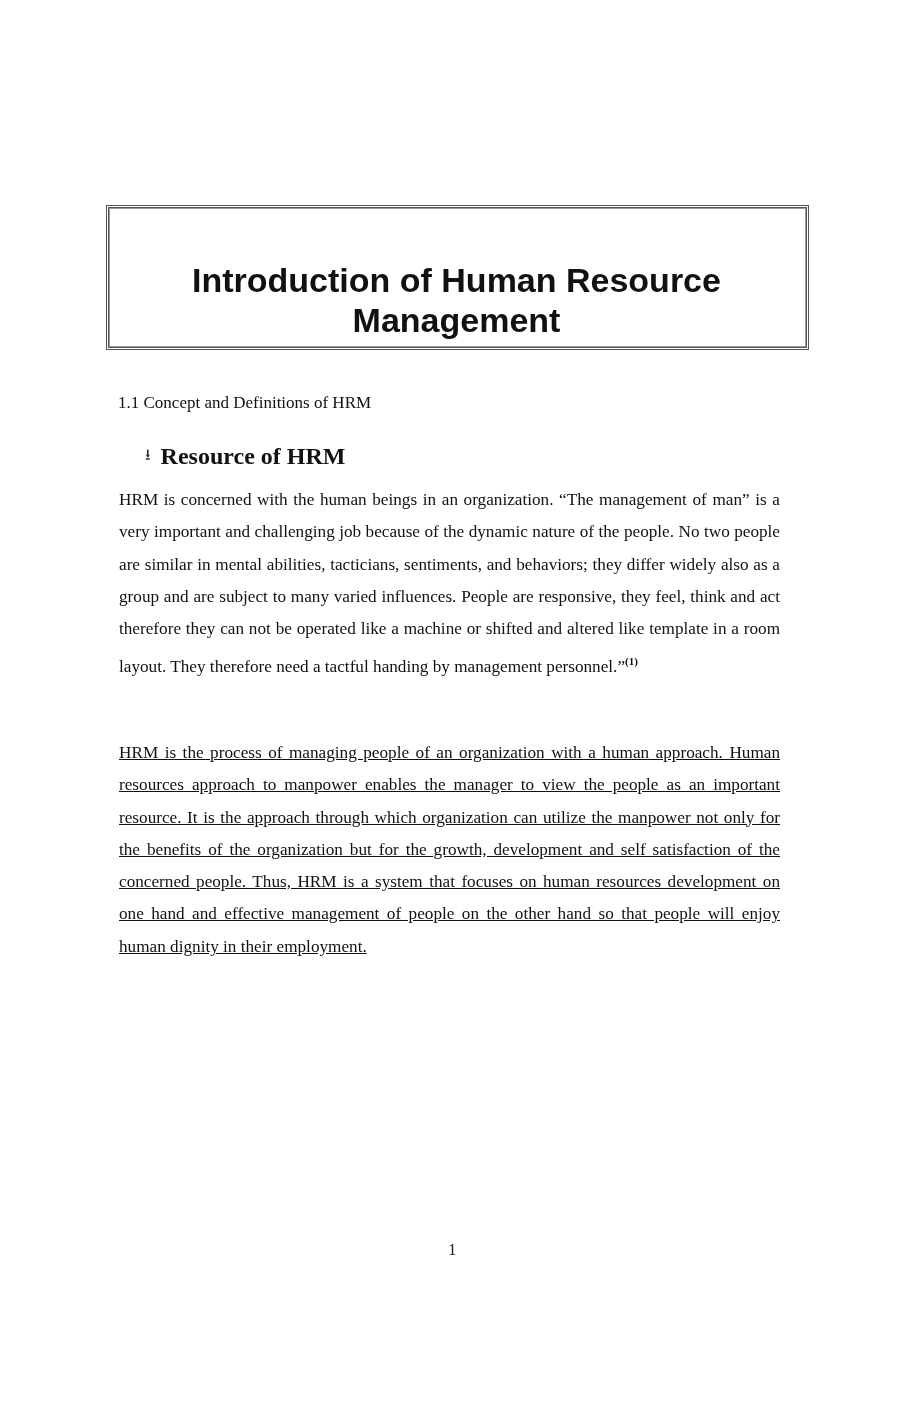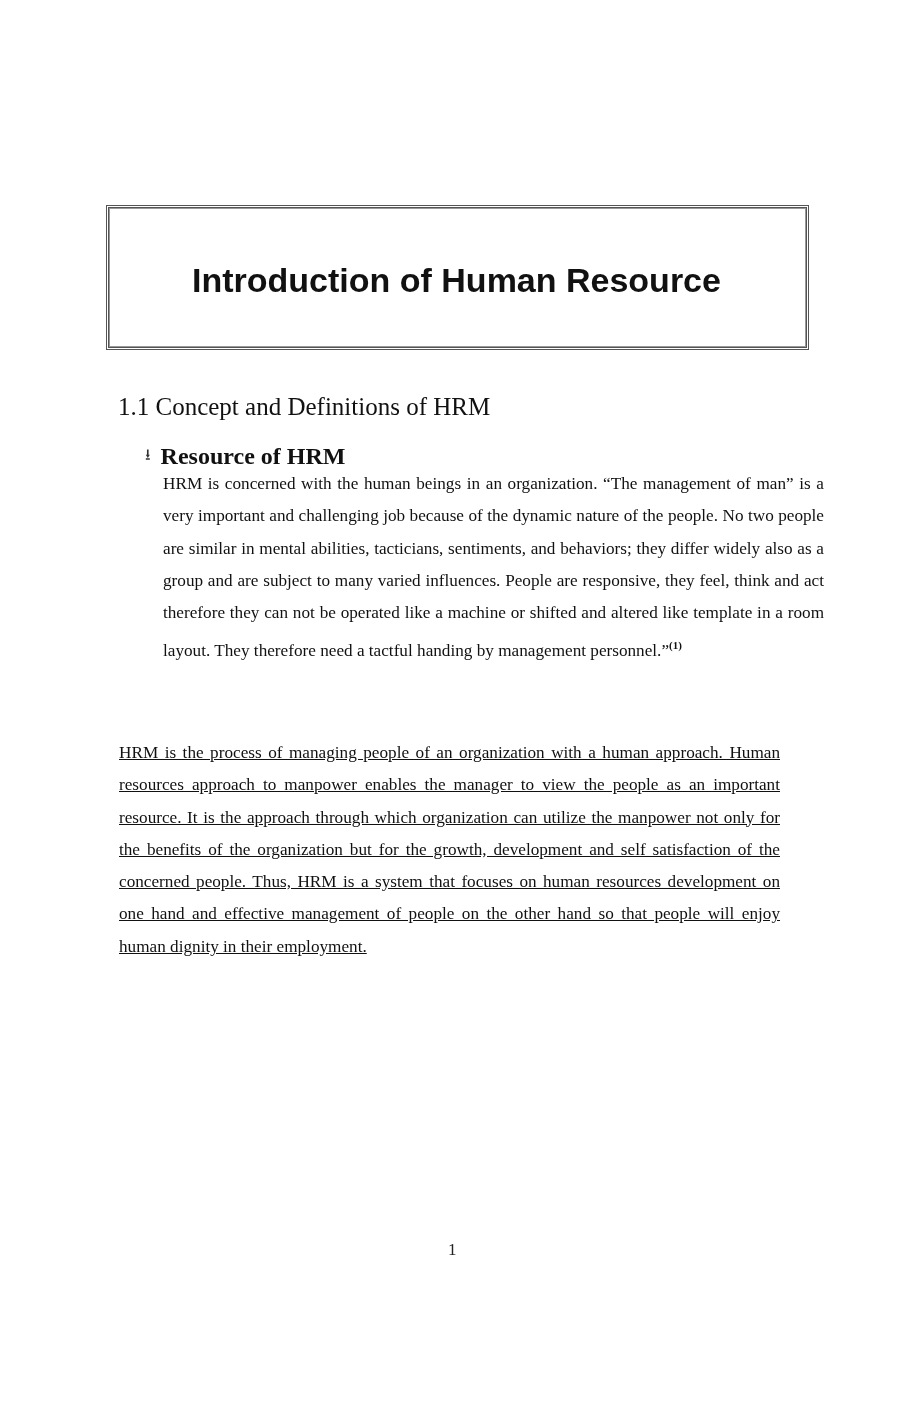--- a/index.html
+++ b/index.html
@@ -8,47 +8,48 @@
     position: absolute; left: 106px; top: 205px; width: 697px; height: 139px;
     border: 3px double #555; box-shadow: inset 0 0 0 1px #999;
   }
   .title-text {
     position: absolute; left: 0; right: 2px; top: 52px; text-align: center;
     font-family: "Liberation Sans", sans-serif; font-weight: bold;
     font-size: 34px; line-height: 40px; color: #111;
   }
   .section-heading {
     position: absolute; left: 118px; top: 393px;
-    font-family: "Liberation Serif", serif; font-size: 25px; color: #111;
+    font-family: "Liberation Serif", serif; font-size: 17px; color: #111;
   }
   .sub-heading {
     position: absolute; left: 145px; top: 443px;
     font-family: "Liberation Serif", serif; font-size: 24px; font-weight: bold; color: #111;
     display: flex; align-items: center;
   }
   .bullet-icon { font-size: 16px; margin-right: 10px; font-weight: normal; color: #333; }
   .para {
     position: absolute; left: 119px; width: 661px;
     font-family: "Liberation Serif", serif; font-size: 17.2px; line-height: 32.3px;
     text-align: justify; color: #111;
   }
   .para sup { font-size: 11px; font-weight: bold; vertical-align: 7px; }
-  .p1 { top: 468px; margin-left: 44px; }
+  .p1 { top: 484px; }
   .p2 { top: 737px; text-decoration: underline; }
   .page-number {
     position: absolute; left: 448px; top: 1240px;
     font-family: "Liberation Serif", serif; font-size: 17px; color: #222;
   }
 </style>
 </head>
 <body>
 
 <div class="title-box">
   <div class="title-text">
     <div>Introduction of Human Resource</div>
+    <div>Management</div>
   </div>
 </div>
 
 <div class="section-heading">1.1 Concept and Definitions of HRM</div>
 
 <div class="sub-heading">
   <span class="bullet-icon">⭳</span>
   <span>Resource of HRM</span>
 </div>
 

